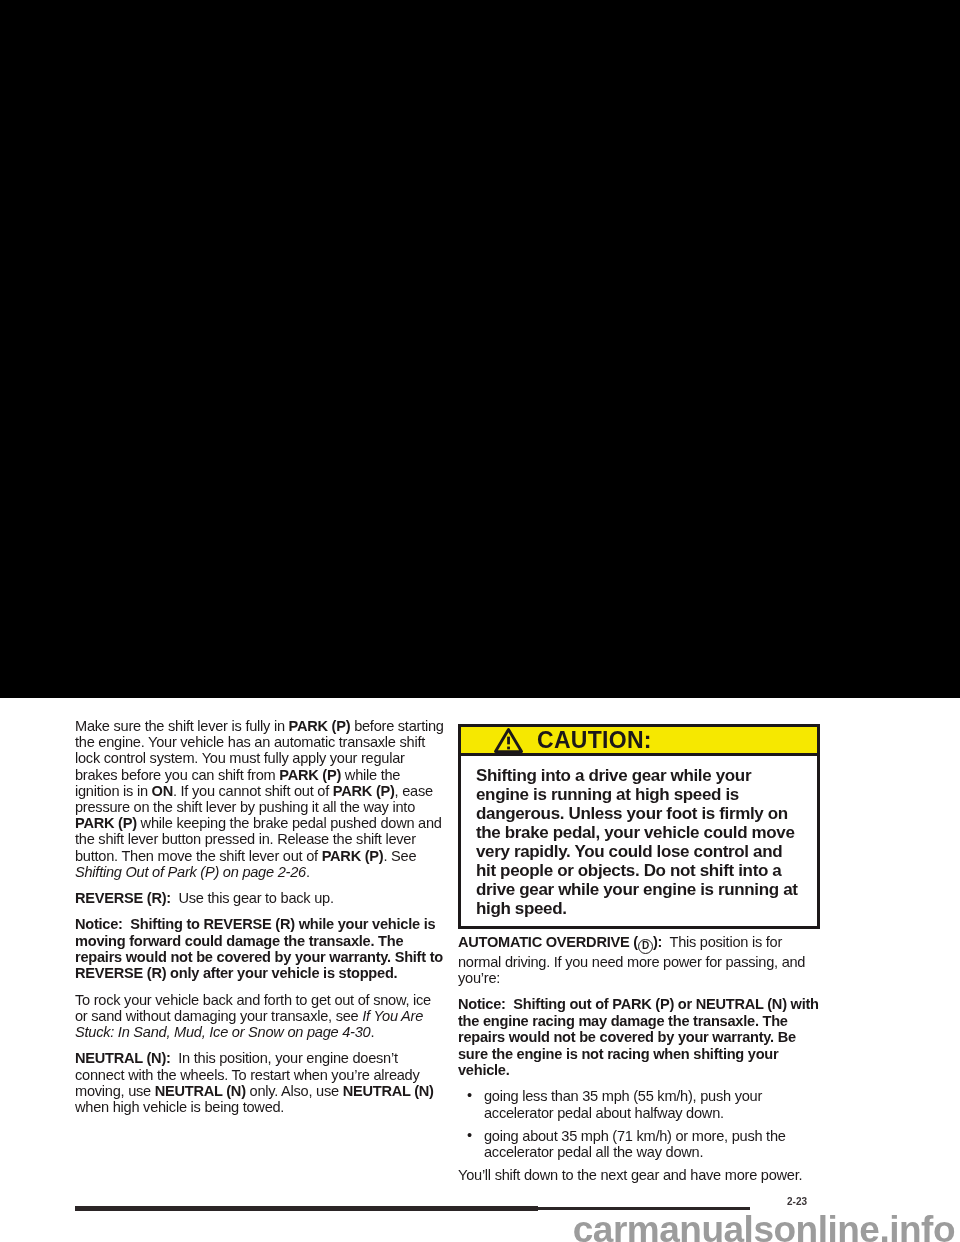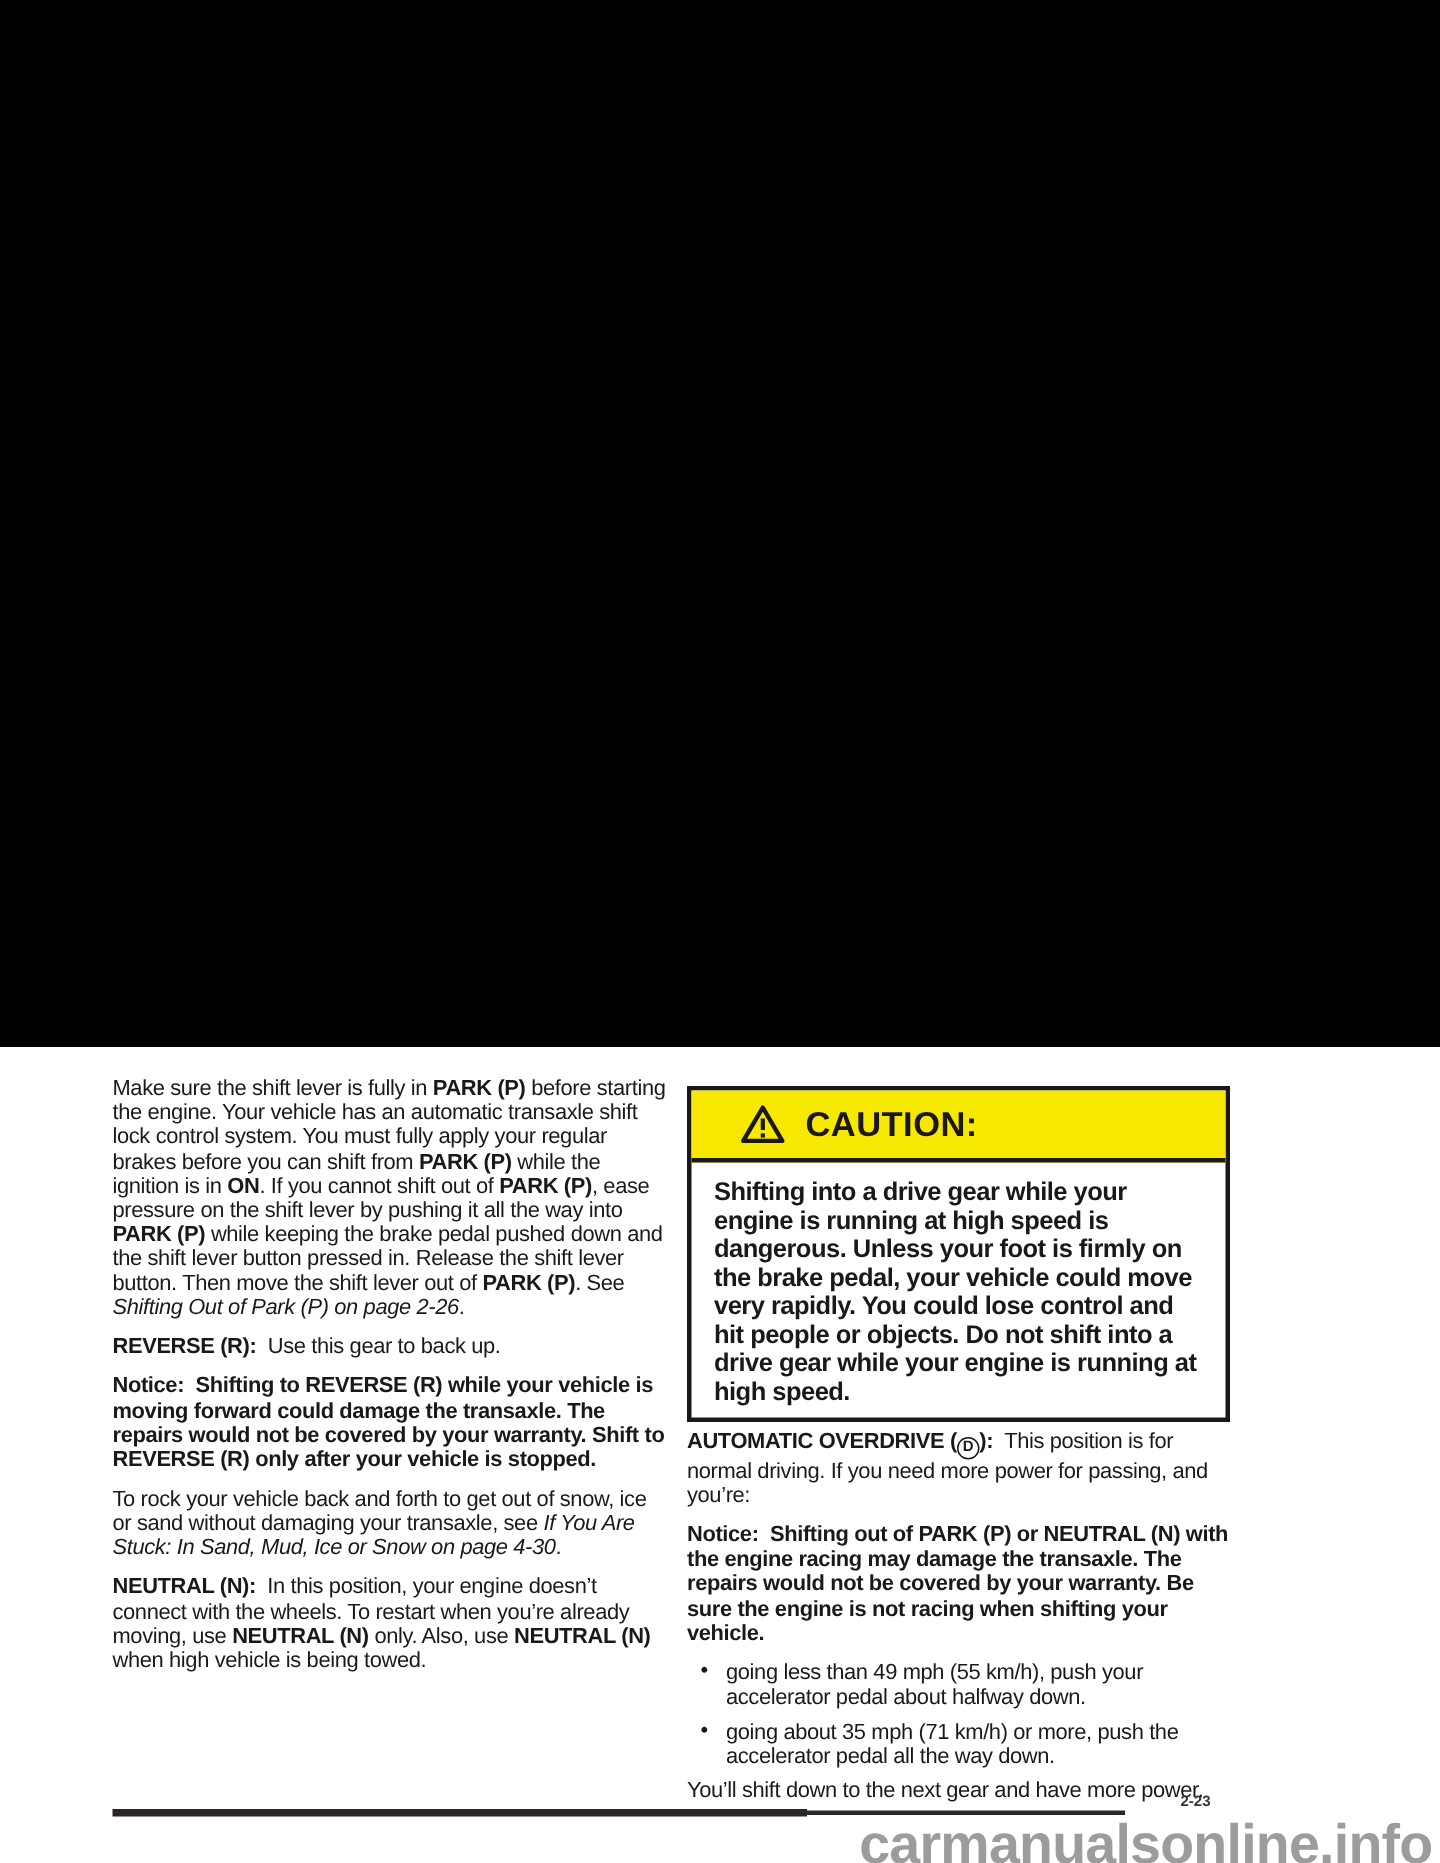--- a/index.html
+++ b/index.html
@@ -35,21 +35,21 @@
   .bold{font-weight:bold;line-height:16.4px;}
   
   .caution-box{
     margin-top:11px;
     border:3px solid var(--text);
     background:#fff;
   }
   .caution-header{
     background:var(--caution-yellow);
     border-bottom:3px solid var(--text);
-    height:48px;
+    height:29px;
     display:flex;align-items:center;
     padding-left:32px;gap:13px;
   }
   .caution-title{
     font-weight:bold;font-size:23px;letter-spacing:0.3px;
   }
   .warning-icon{display:inline-flex;align-items:center;}
   .caution-body{
     padding:10px 15px 8px 15px;
     font-weight:bold;
@@ -117,21 +117,21 @@
     </div>
     <div class="caution-body"><span>Shifting into a drive gear while your engine is running at high speed is dangerous. Unless your foot is firmly on the brake pedal, your vehicle could move very rapidly. You could lose control and hit people or objects. Do not shift into a drive gear while your engine is running at high speed.</span></div>
   </div>
 
   <div>
       <p class="para"><span class="b">AUTOMATIC OVERDRIVE (</span><span class="od">D</span><span class="b">):</span><span>&nbsp; This position is for normal driving. If you need more power for passing, and you’re:</span></p>
       <p class="para bold"><span>Notice:&nbsp; Shifting out of PARK (P) or NEUTRAL (N) with the engine racing may damage the transaxle. The repairs would not be covered by your warranty. Be sure the engine is not racing when shifting your vehicle.</span></p>
     </div>
 
   <ul class="bullet-list">
-      <li><span>going less than 49 mph (55 km/h), push your accelerator pedal about halfway down.</span></li>
+      <li><span>going less than 35 mph (55 km/h), push your accelerator pedal about halfway down.</span></li>
       <li><span>going about 35 mph (71 km/h) or more, push the accelerator pedal all the way down.</span></li>
     </ul>
 
   <p class="para closing"><span>You’ll shift down to the next gear and have more power.</span></p>
 </div>
 
 <div class="footer-rule-thick"></div>
 <div class="footer-rule-thin"></div>
 <div class="page-number">2-23</div>
 <div class="watermark">carmanualsonline.info</div>

